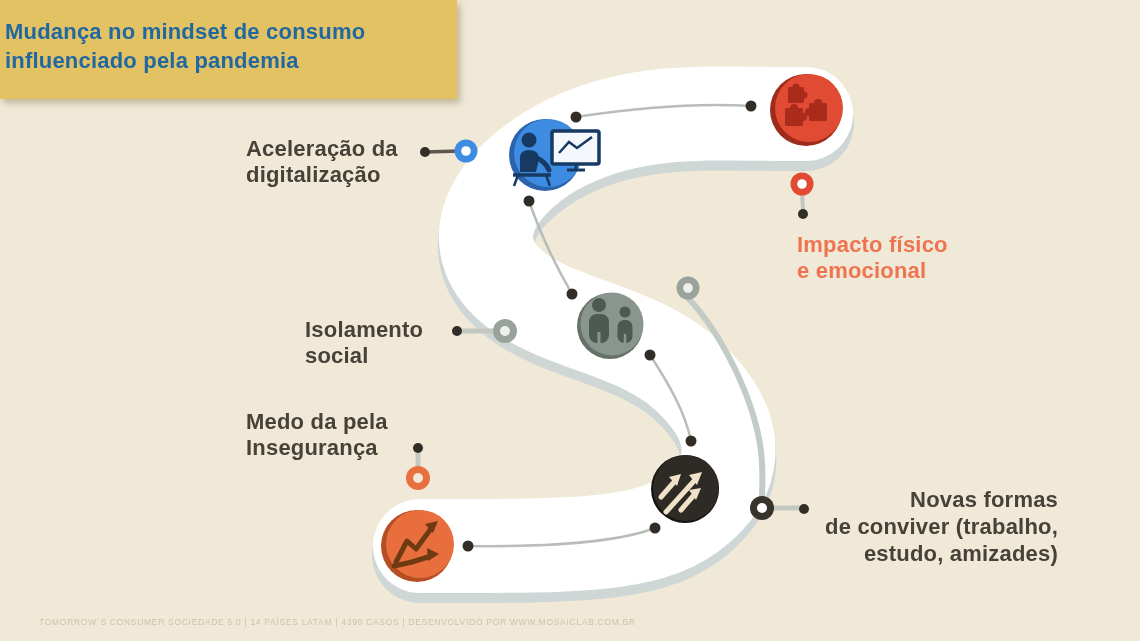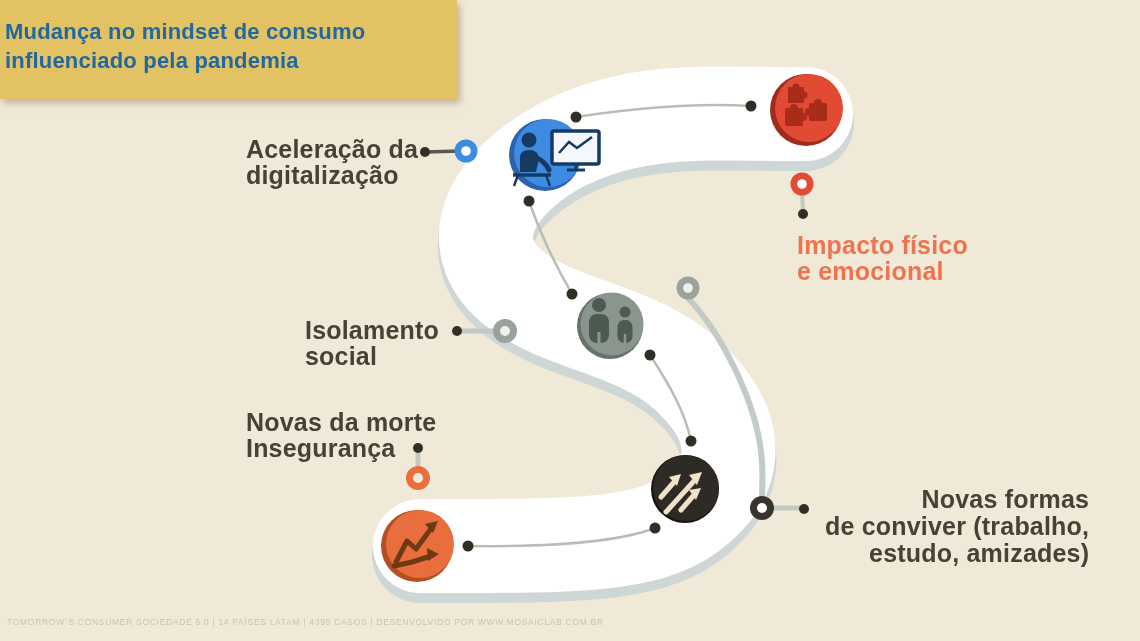--- a/index.html
+++ b/index.html
@@ -20,33 +20,33 @@
   }
   .title-text{
     color:#2268a0;
     font-size:22px;font-weight:bold;
     line-height:29px;
     white-space:pre-line;
     letter-spacing:0.2px;
   }
   .node-label{
     position:absolute;
-    font-size:25px;font-weight:bold;
+    font-size:22px;font-weight:bold;
     line-height:26px;
     color:#474138;
     white-space:pre-line;
     letter-spacing:0.2px;
   }
   .label-aceleracao{left:246px;top:136px;}
   .label-impacto{left:797px;top:232px;color:#ee7450;}
   .label-isolamento{left:305px;top:317px;}
   .label-medo{left:246px;top:409px;}
   .label-novas{left:825px;top:486px;line-height:27px;text-align:right;}
   .footer{
-    position:absolute;left:7px;top:617px;
+    position:absolute;left:39px;top:617px;
     font-size:8.5px;
     letter-spacing:0.7px;
     color:#cbc2ab;
   }
 </style>
 </head>
 <body>
 
 <div class="canvas">
 
@@ -191,21 +191,21 @@
     <div class="title-text">Mudança no mindset de consumo
 influenciado pela pandemia</div>
   </div>
 
   <div class="node-label label-aceleracao">Aceleração da
 digitalização</div>
   <div class="node-label label-impacto">Impacto físico
 e emocional</div>
   <div class="node-label label-isolamento">Isolamento
 social</div>
-  <div class="node-label label-medo">Novas da morte
+  <div class="node-label label-medo">Medo da pela
 Insegurança</div>
   <div class="node-label label-novas">Novas formas
 de conviver (trabalho,
 estudo, amizades)</div>
 
   <div class="footer">TOMORROW´S  CONSUMER  SOCIEDADE  5.0  |  14 PAÍSES  LATAM  |  4390 CASOS   |  DESENVOLVIDO POR WWW.MOSAICLAB.COM.BR</div>
 
 </div>
 
 </body></html>

